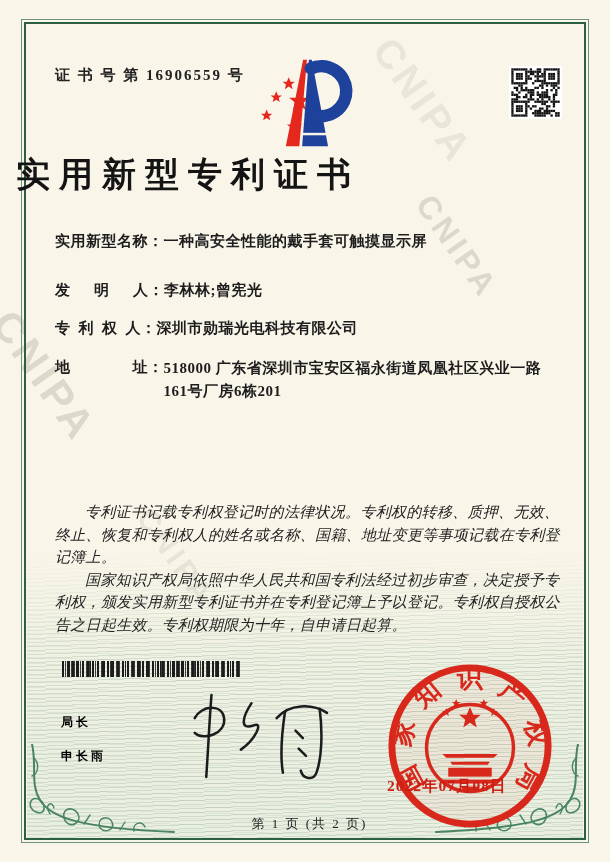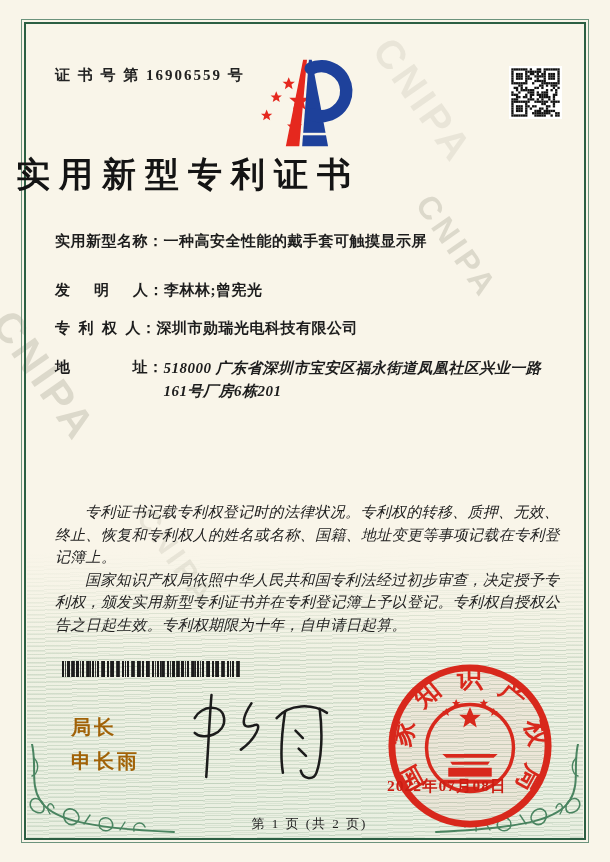--- a/index.html
+++ b/index.html
@@ -30,35 +30,35 @@
 
   .title{position:absolute;left:16px;right:0;top:152px;z-index:3;text-align:left;
          font-size:34px;font-weight:600;letter-spacing:9px;color:#141414;}
 
   .fields{position:absolute;left:55px;top:231px;width:505px;z-index:3;font-size:15px;line-height:21px;color:#1d1d1d;}
   .row{white-space:nowrap;}
   .r1{margin-bottom:28px;} .r2{margin-bottom:17px;} .r3{margin-bottom:18px;}
   .r4{margin-bottom:19px;} .r5{margin-bottom:18px;} .r6{margin-bottom:6px;}
   .flabel{font-weight:700;letter-spacing:0.5px;}
   .fvalue{font-weight:600;letter-spacing:0.5px;}
-  .addr{display:inline-block;width:392px;vertical-align:top;white-space:normal;line-height:23px;font-style:italic;}
+  .addr{display:inline-block;width:392px;vertical-align:top;white-space:normal;line-height:23px;}
   .flabel2{font-weight:700;margin-left:36px;letter-spacing:0.5px;}
 
   .body-text{position:absolute;left:55px;top:501px;width:506px;z-index:3;
              font-size:15px;line-height:22.5px;font-style:italic;font-weight:500;color:#222;}
   .body-text p{margin:0;text-indent:2em;letter-spacing:0.3px;}
 
   .barcode{position:absolute;left:62px;top:661px;width:178px;height:16px;z-index:3;
     background:
       repeating-linear-gradient(90deg,#1c1c1c 0 2px,rgba(0,0,0,0) 2px 5px),
       repeating-linear-gradient(90deg,#1c1c1c 0 1px,rgba(0,0,0,0) 1px 7px),
       repeating-linear-gradient(90deg,rgba(28,28,28,0.85) 0 1px,rgba(0,0,0,0) 1px 3px);}
 
-  .officer{position:absolute;left:71px;z-index:3;font-family:"Liberation Sans","DejaVu Sans",sans-serif;
-           font-size:20px;font-weight:600;letter-spacing:3px;color:#a16207;}
+  .officer{position:absolute;left:61px;z-index:3;font-family:"Liberation Sans","DejaVu Sans",sans-serif;
+           font-size:12px;font-weight:600;letter-spacing:3px;color:#000000;}
   .officer-title{top:714px;} .officer-name{top:748px;}
 
   .signature{position:absolute;left:180px;top:688px;width:168px;height:98px;z-index:3;}
 
   .seal{position:absolute;left:383px;top:659px;width:174px;height:174px;z-index:4;}
   .seal-date{position:absolute;left:387px;top:776px;z-index:5;font-size:15.5px;font-weight:700;
              color:#cb1e13;letter-spacing:1px;}
 
   .footer{position:absolute;left:0;right:0;top:815px;z-index:3;text-align:center;
           font-size:13px;letter-spacing:2px;color:#222;padding-left:9px;}

